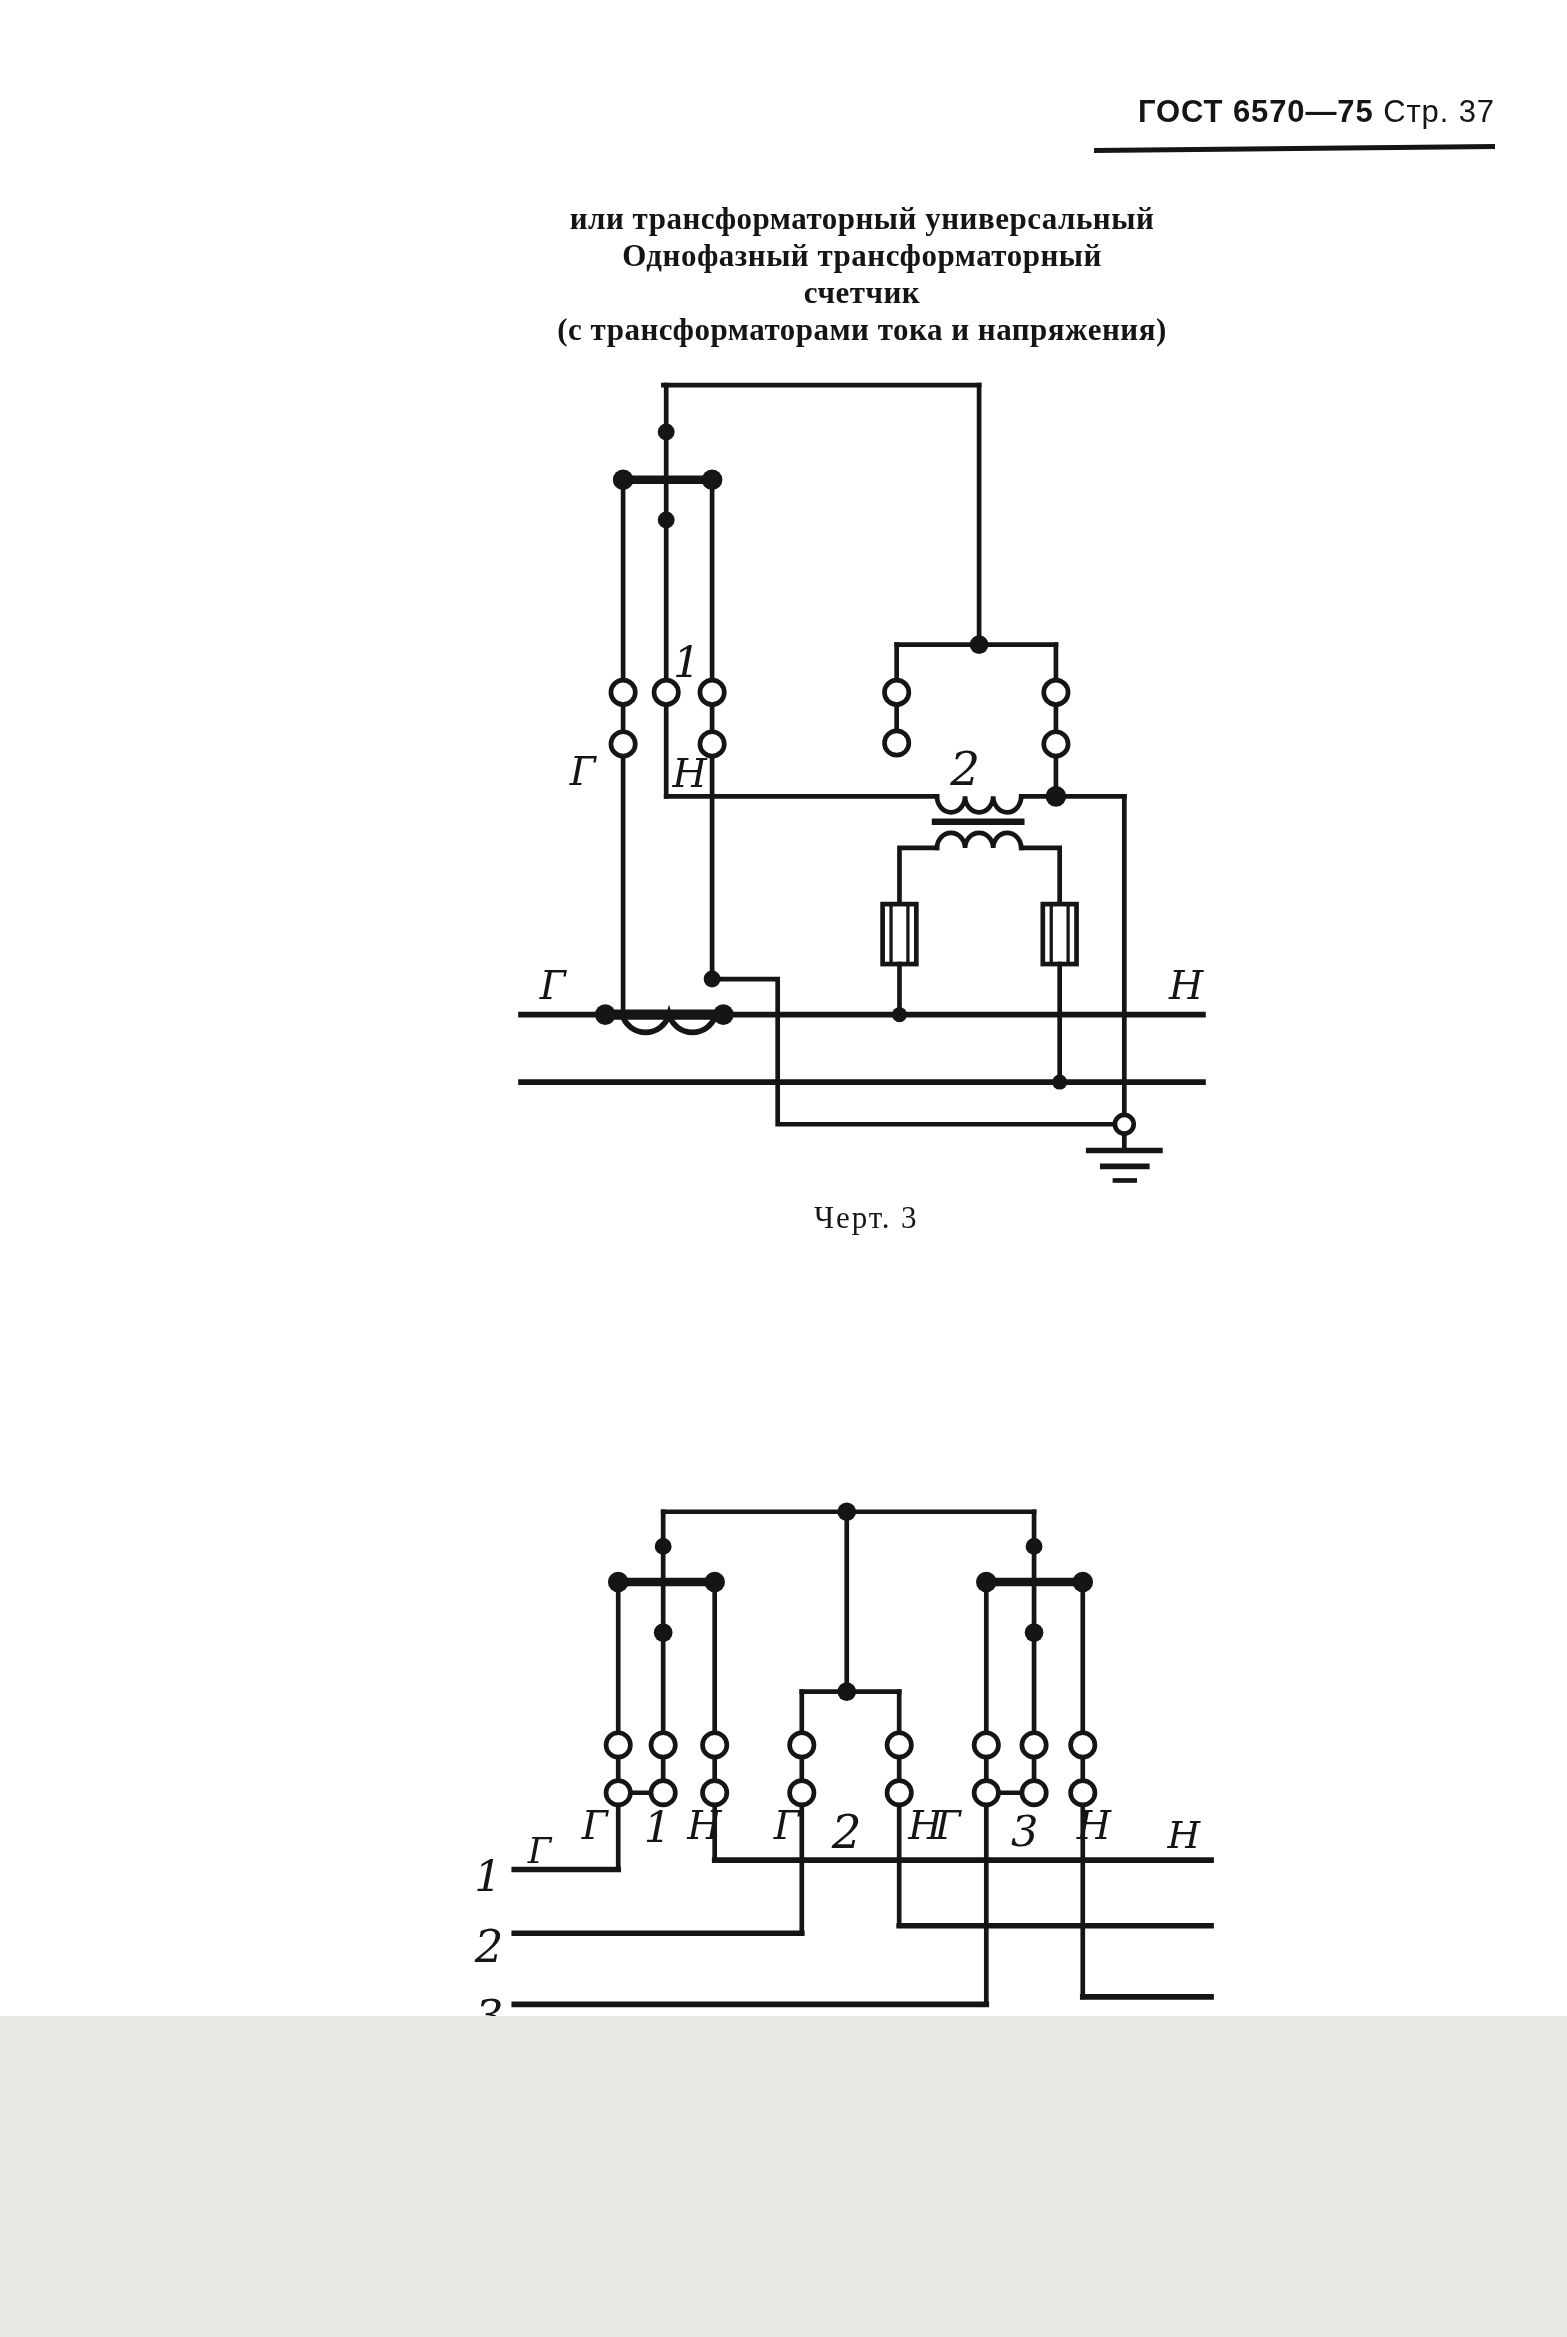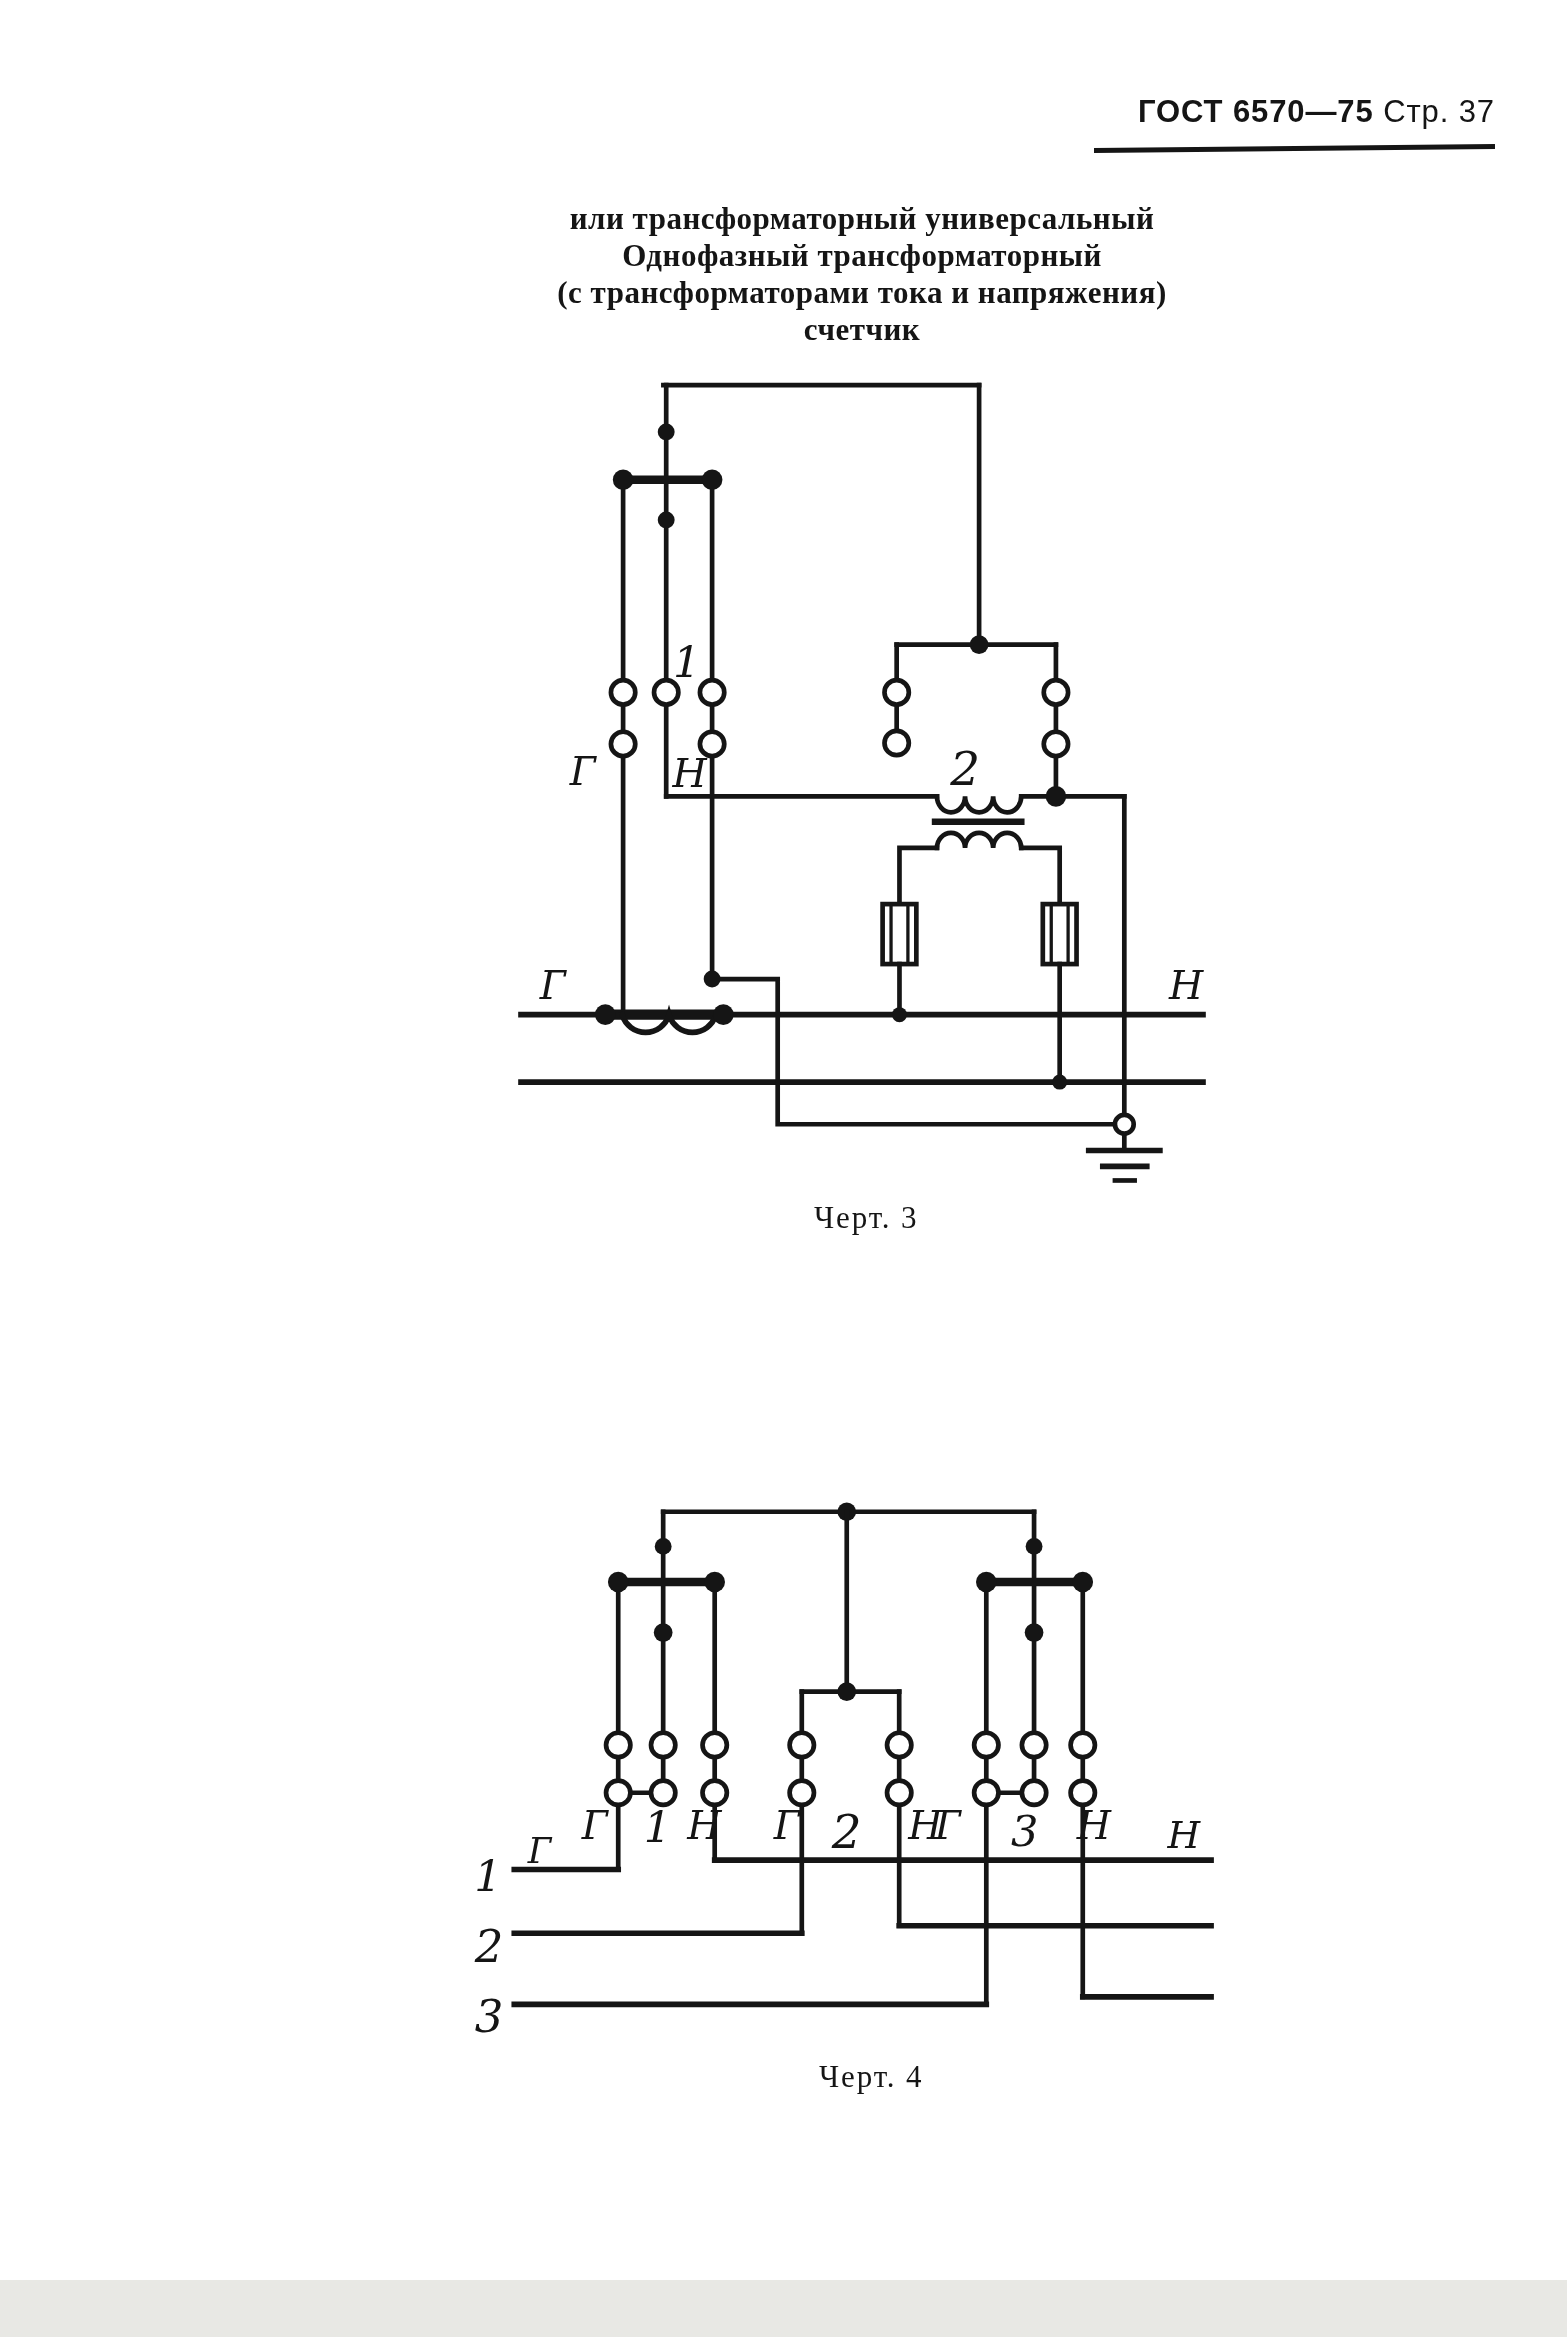--- a/index.html
+++ b/index.html
@@ -1,17 +1,17 @@
 <!DOCTYPE html>
 <html style="font-size:15px"><head>
 <meta charset="utf-8">
 <style>
   html,body{margin:0;padding:0;background:#e8e8e4;}
   .page{
-    position:relative;width:1567px;height:2280px;background:#ffffff;
+    position:relative;width:1567px;height:2016px;background:#ffffff;
     font-family:"Liberation Serif",serif;color:#151515;overflow:hidden;margin:0 auto;
   }
   .hdr{
     position:absolute;top:94px;left:1087px;width:408px;text-align:right;
     font-family:"Liberation Sans",sans-serif;font-size:31px;letter-spacing:0.9px;white-space:nowrap;
   }
   .hdr .std{font-weight:800;}
   .hdr .pg{font-weight:500;}
   .hdr-rule{position:absolute;top:146px;left:1094px;width:401px;height:4.7px;background:#151515;transform:rotate(-0.6deg);}
   .fig-title{position:absolute;text-align:center;font-weight:700;font-size:31px;line-height:37px;letter-spacing:0.5px;}
@@ -41,22 +41,22 @@
 
   <div class="hdr">
     <span class="std">ГОСТ 6570—75</span>
     <span class="pg">Стр. 37</span>
   </div>
   <div class="hdr-rule"></div>
 
   <div class="fig-title" id="title3">
     <div>или трансформаторный универсальный</div>
     <div>Однофазный трансформаторный</div>
+    <div>счетчик</div>
     <div>(с трансформаторами тока и напряжения)</div>
-    <div>счетчик</div>
   </div>
 
   <svg style="left:506px;top:356px;" width="712" height="862" viewBox="540 380 760 920">
 
     <g>
       <path class="w" d="M708,411 H1045"></path>
       <path class="w" d="M711,411 V850"></path>
       <path class="bar" d="M665,512 H760"></path>
       <path class="w" d="M665,512 V1083"></path>
       <path class="w" d="M760,512 V1045"></path>

